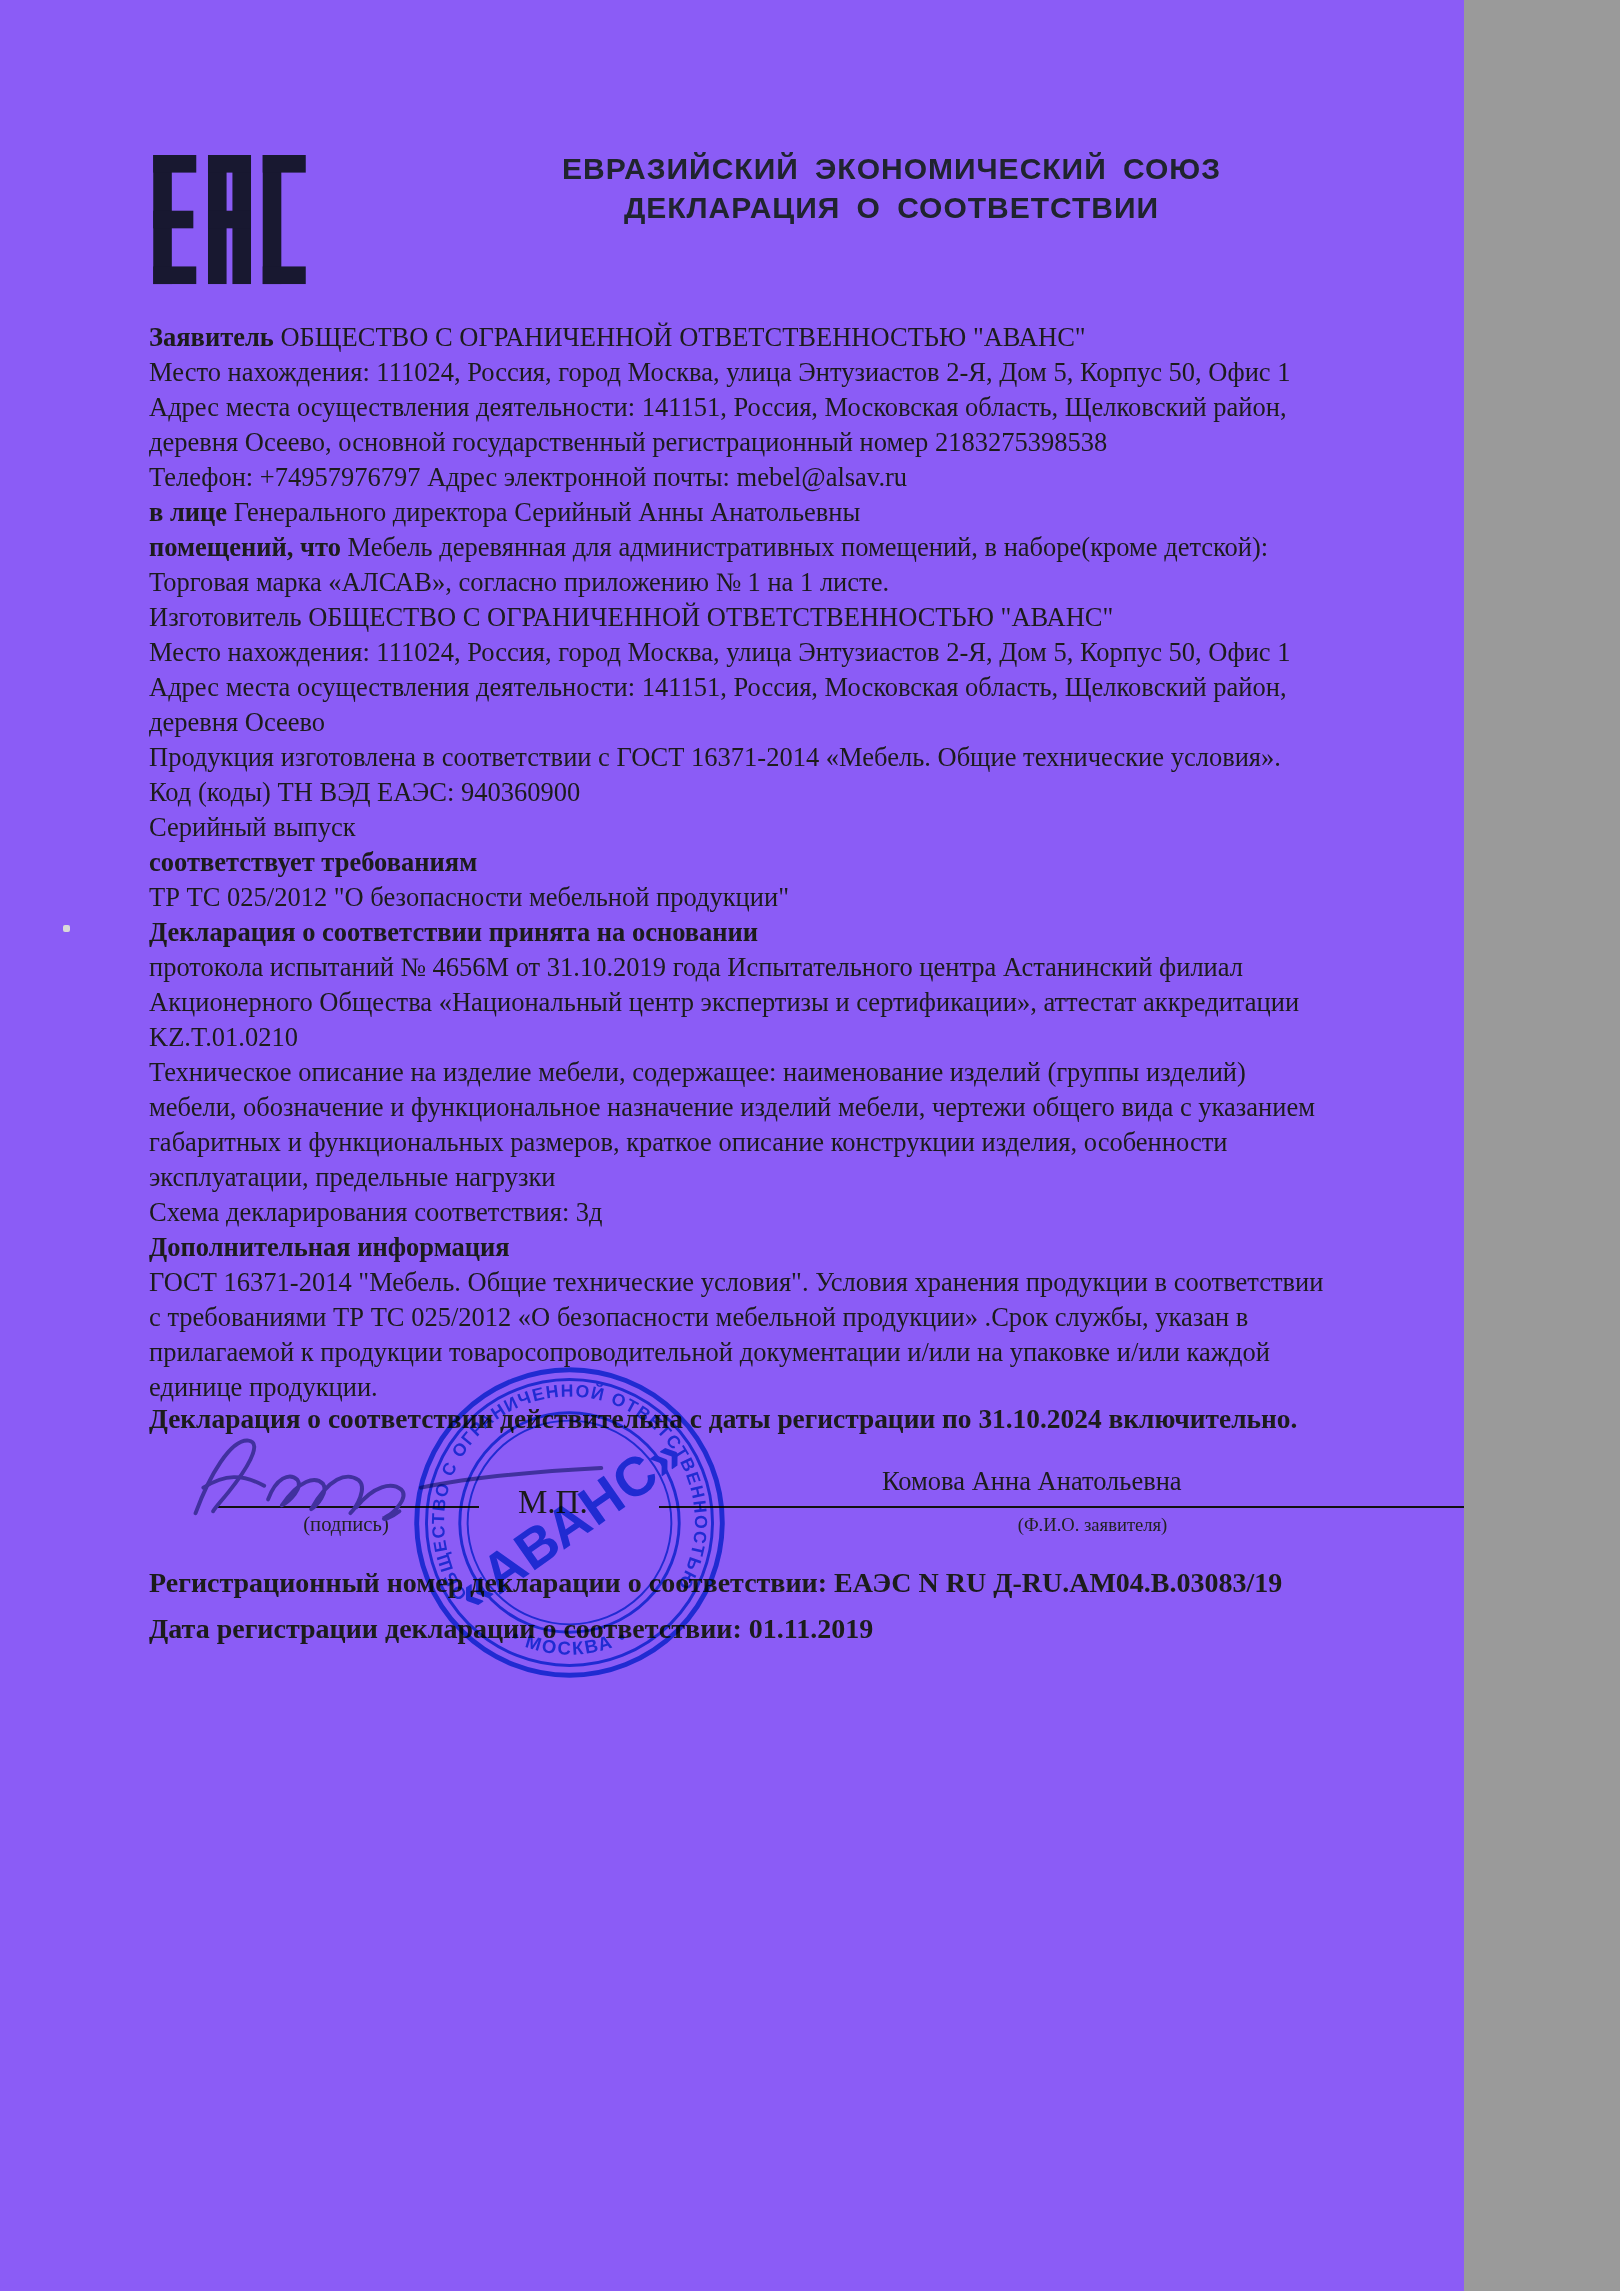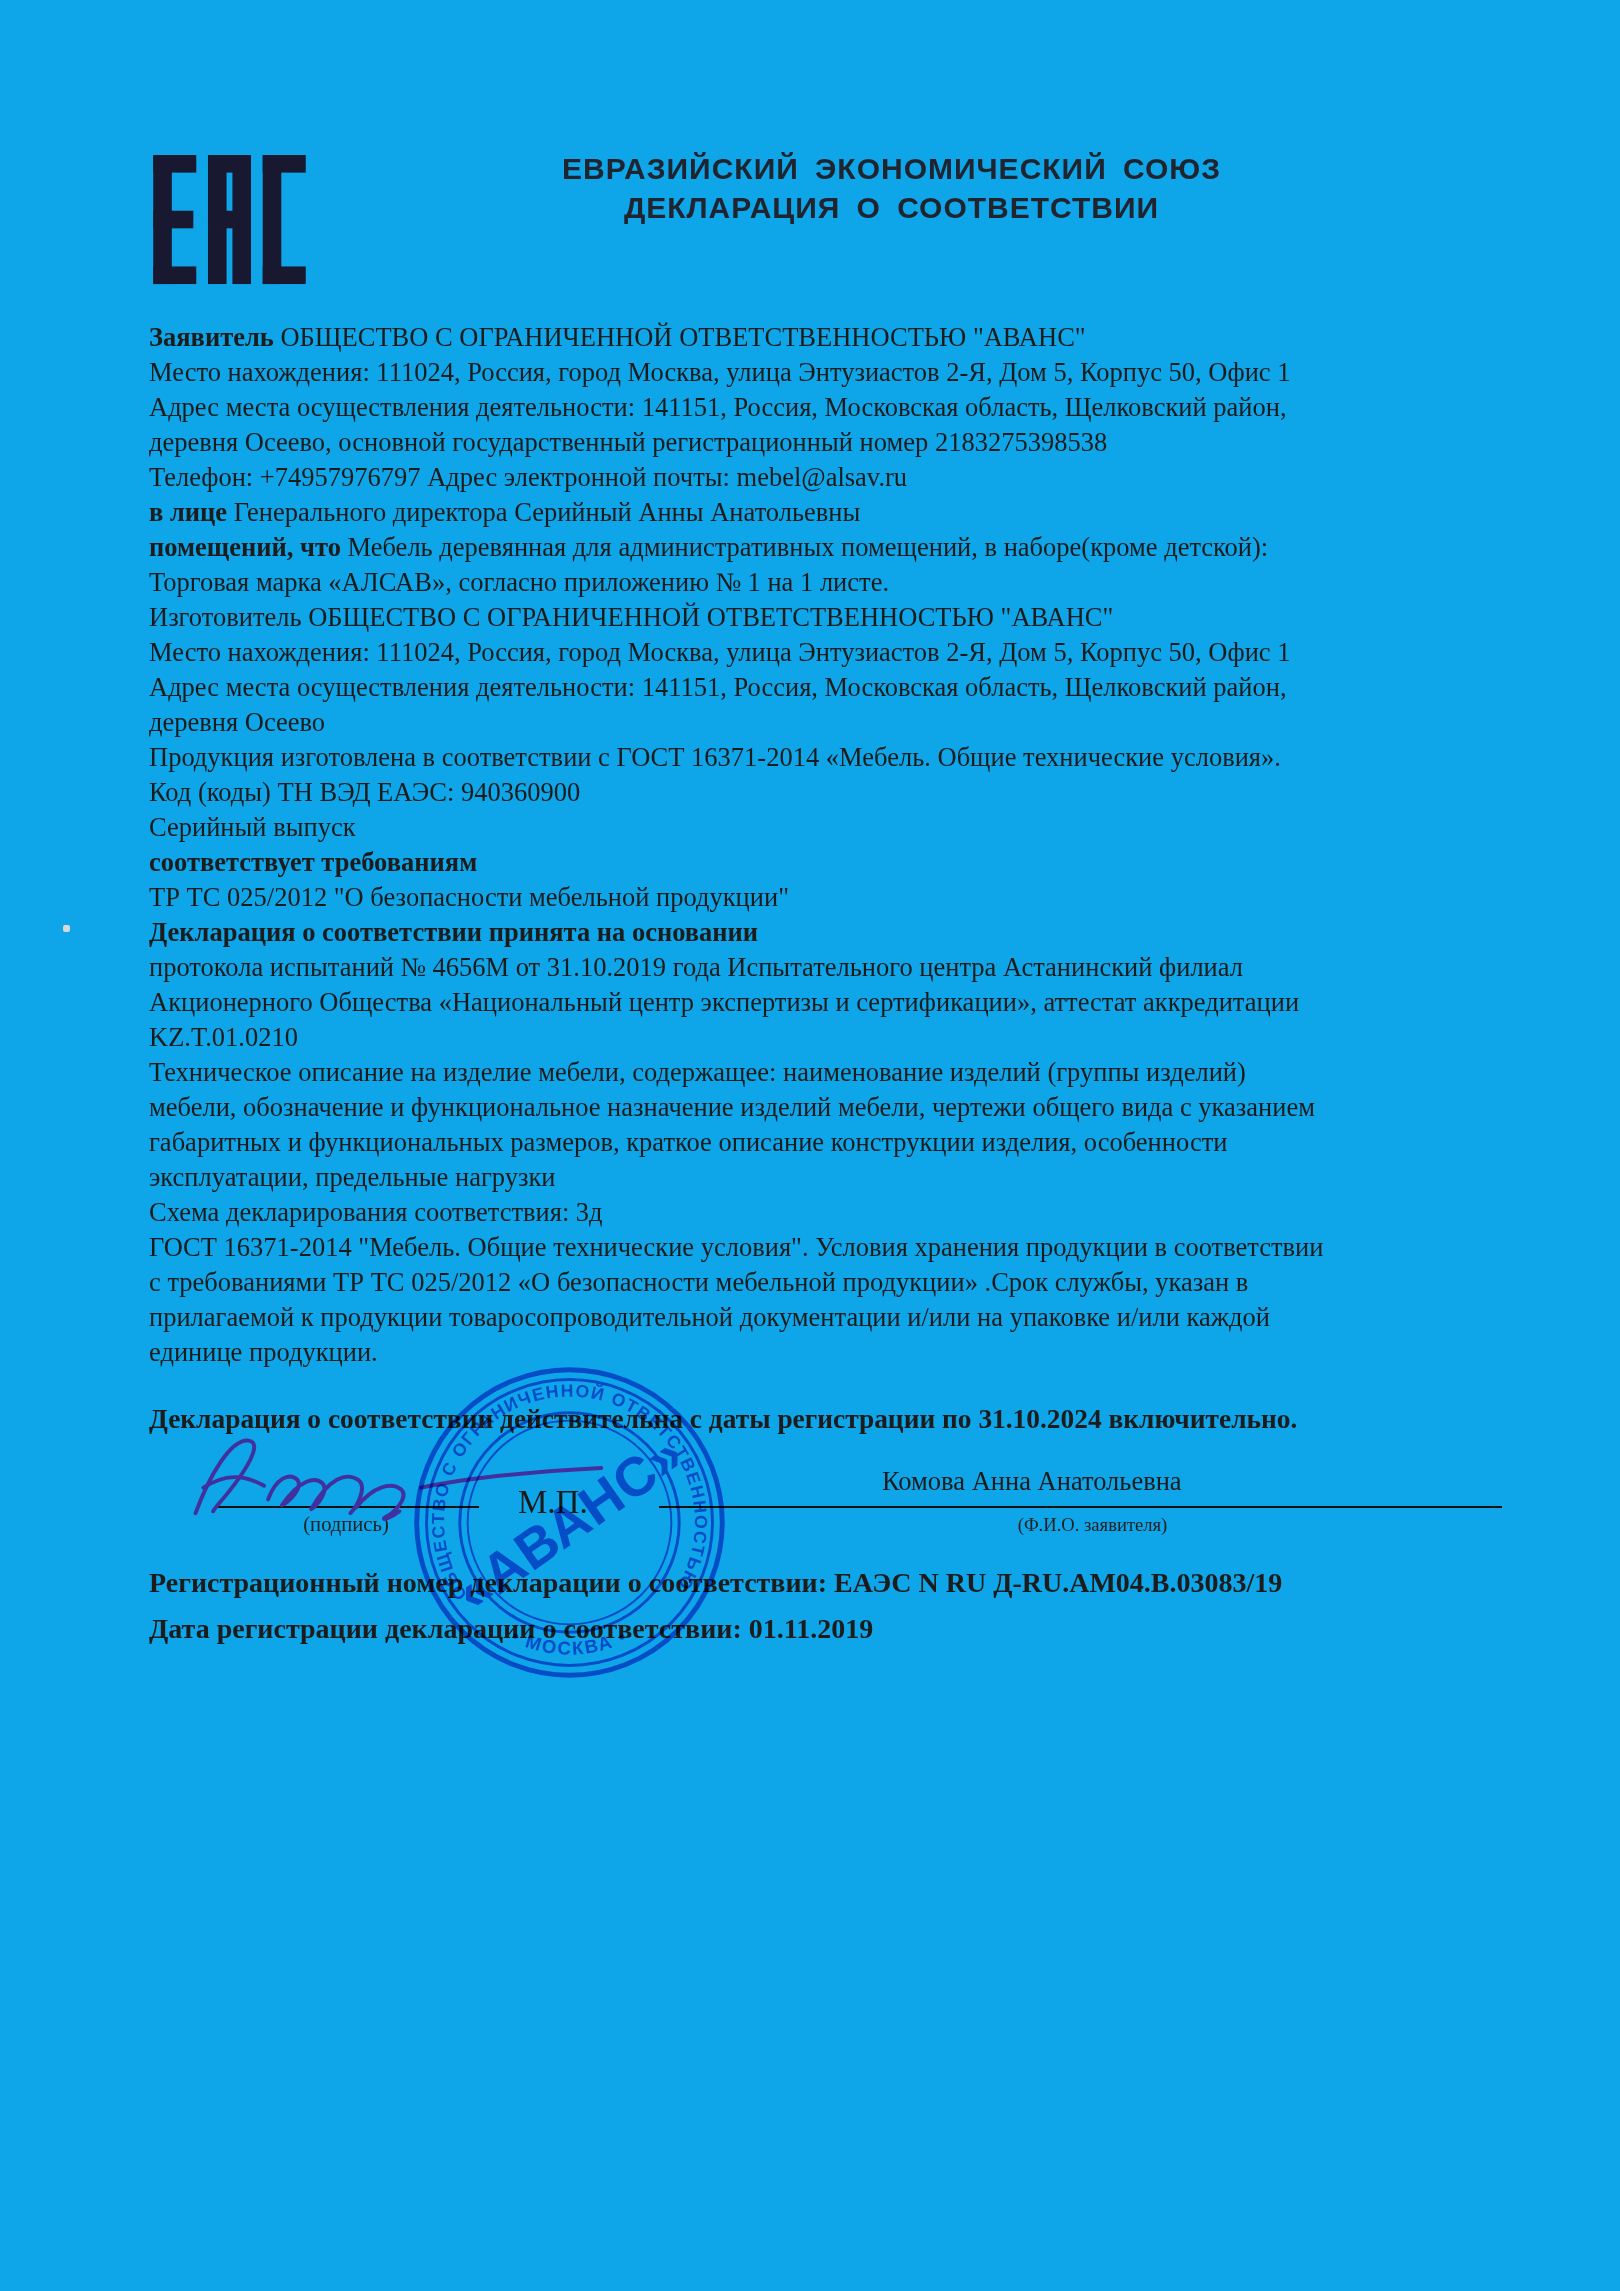--- a/index.html
+++ b/index.html
@@ -1,17 +1,17 @@
 <!DOCTYPE html>
 <html><head>
 <meta charset="utf-8">
 <style>
   html,body{margin:0;padding:0;background:#9a9a9a;}
   .page{
-    position:relative;width:1620px;height:2292px;background:#0ea5e9;
+    position:relative;width:1464px;height:2292px;background:#8b5cf6;
     font-family:"Liberation Serif", serif;color:#1c1c1c;overflow:hidden;
   }
   
   .eac-logo{position:absolute;left:153px;top:155px;}
   .title-block{
     position:absolute;left:333px;top:149px;width:1117px;text-align:center;
     font-family:"Liberation Sans", sans-serif;font-weight:bold;color:#20242f;
     font-size:30px;line-height:39px;letter-spacing:1px;word-spacing:6.9px;
   }
   
@@ -92,20 +92,21 @@
       <div class="bline"><span>ТР ТС 025/2012 "О безопасности мебельной продукции"</span></div>
       <div class="bline"><span class="b">Декларация о соответствии принята на основании</span></div>
       <div class="bline"><span>протокола испытаний № 4656М от 31.10.2019  года Испытательного центра Астанинский филиал</span></div>
       <div class="bline"><span>Акционерного Общества «Национальный центр экспертизы и сертификации», аттестат аккредитации</span></div>
       <div class="bline"><span>KZ.T.01.0210</span></div>
       <div class="bline"><span>Техническое описание на изделие мебели, содержащее: наименование изделий (группы изделий)</span></div>
       <div class="bline"><span>мебели, обозначение и функциональное назначение изделий мебели, чертежи общего вида с указанием</span></div>
       <div class="bline"><span>габаритных и функциональных размеров, краткое описание конструкции изделия, особенности</span></div>
       <div class="bline"><span>эксплуатации, предельные нагрузки</span></div>
       <div class="bline"><span>Схема декларирования соответствия: 3д</span></div>
+      <div class="bline"><span class="b">Дополнительная информация</span></div>
       <div class="bline"><span>ГОСТ 16371-2014 "Мебель. Общие технические условия". Условия хранения продукции в соответствии</span></div>
       <div class="bline"><span>с требованиями ТР ТС 025/2012 «О безопасности мебельной продукции» .Срок службы, указан в</span></div>
       <div class="bline"><span>прилагаемой к продукции товаросопроводительной документации и/или на упаковке и/или каждой</span></div>
       <div class="bline"><span>единице продукции.</span></div>
     </div>
 
   <div class="validity">Декларация о соответствии действительна с даты регистрации по 31.10.2024 включительно.</div>
 
   <svg class="signature-svg" width="441" height="110" viewBox="0 0 450 112" aria-hidden="true">
     <g stroke="#41319e" stroke-width="4" fill="none" stroke-linecap="round" stroke-linejoin="round">

